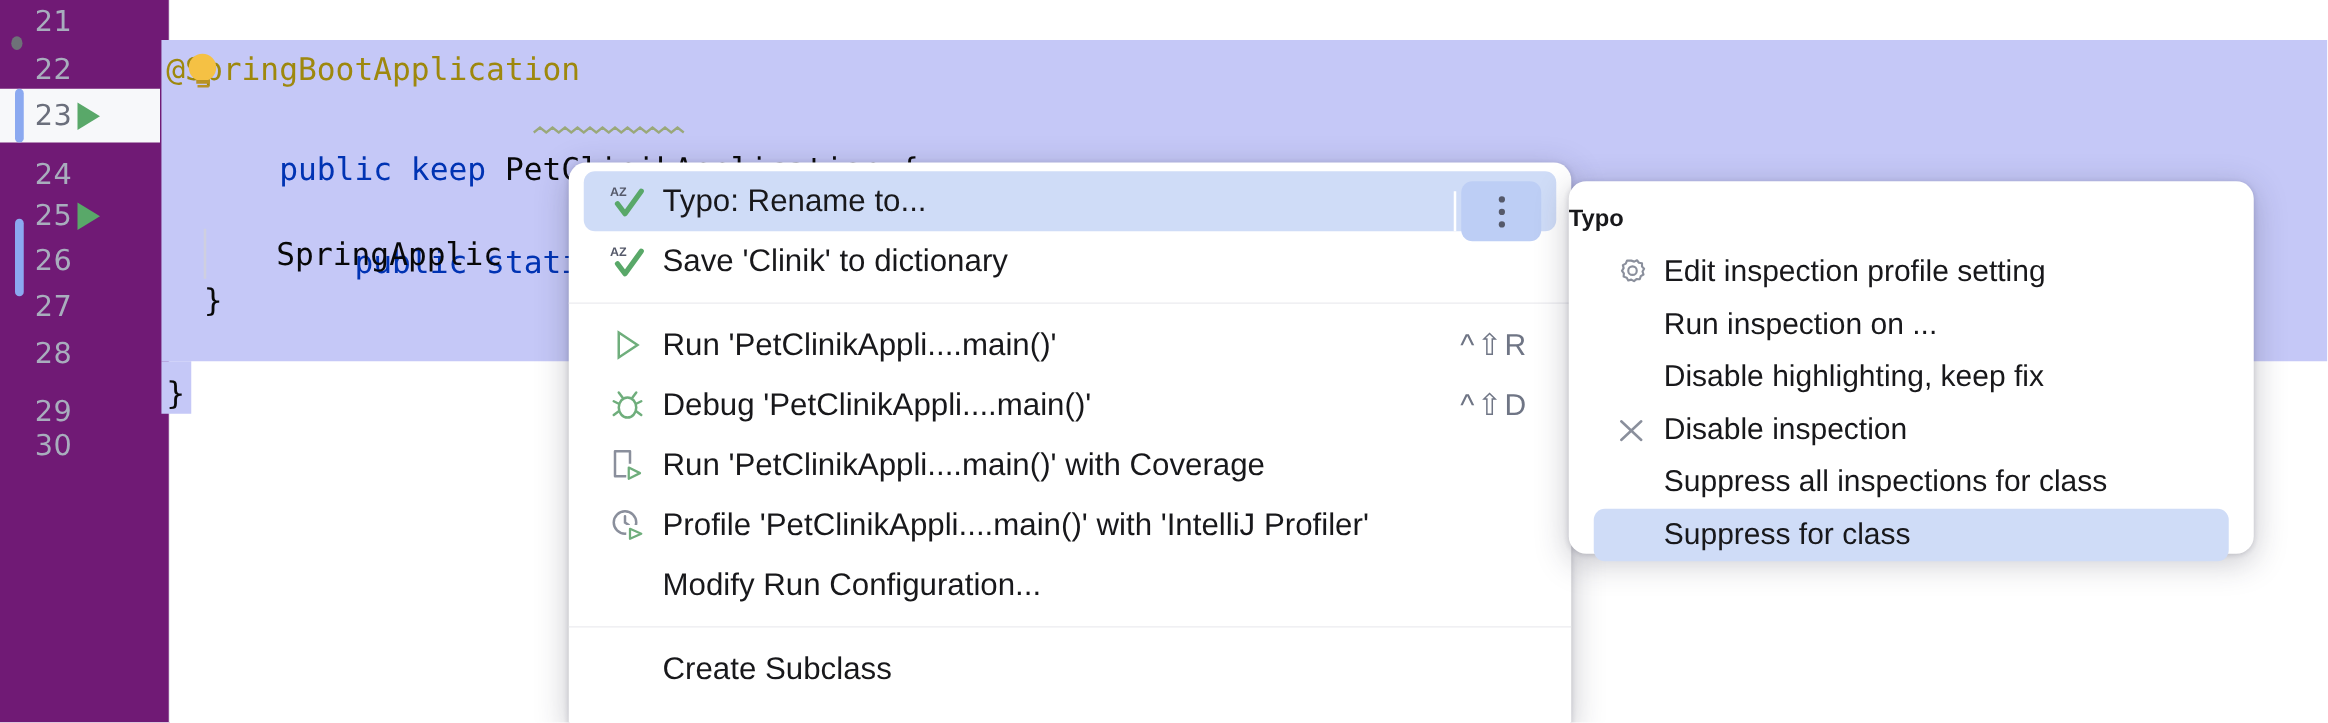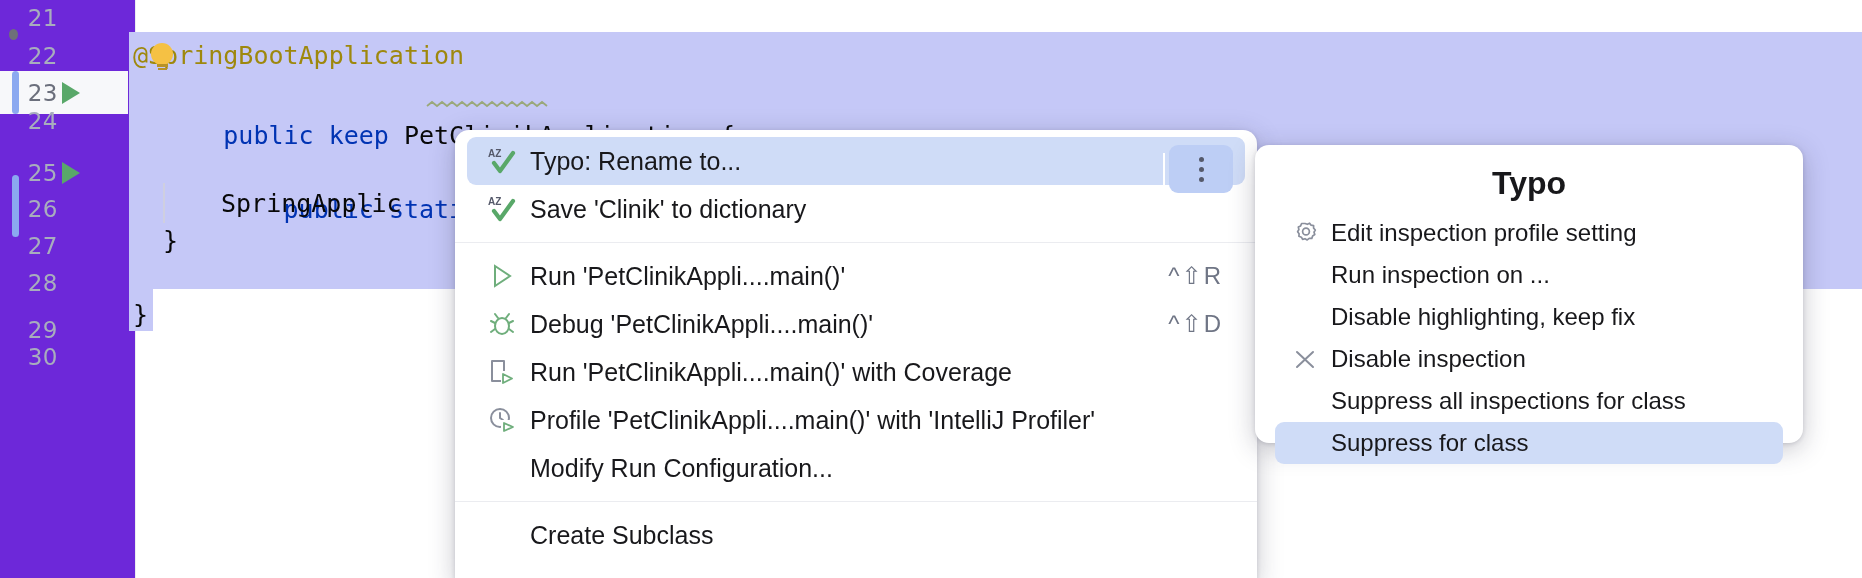--- a/index.html
+++ b/index.html
@@ -21,21 +21,21 @@
     left: 0; top: 0;
     width: 1862px; height: 578px;
     background: #ffffff;
   }
 
   
   #gutter {
     position: absolute;
     left: 0; top: 0;
     width: 136px; height: 578px;
-    background: #6d28d9;
+    background: #701a75;
     border-right: 1px solid #ebecf0;
     box-sizing: border-box;
   }
   .gutter-row {
     position: absolute;
     left: 0;
     width: 128px;
     height: 43px;
     display: flex;
     align-items: center;
@@ -211,23 +211,22 @@
     width: 2px; height: 32px;
     background: #ffffff;
   }
 
   
   #typo-popup {
     left: 1255px; top: 145px;
     width: 548px; height: 298px;
   }
   #typo-title {
-    text-align: center;
     font-family: "Liberation Sans", sans-serif;
-    font-size: 32px;
+    font-size: 19px;
     font-weight: bold;
     color: #18181b;
     padding-top: 20px;
     padding-bottom: 10px;
   }
   .sub-item {
     height: 42px;
     display: flex;
     align-items: center;
     margin: 0 20px;
@@ -262,21 +261,21 @@
     </div>
     <div class="fold-dot" style="top:29px;"></div>
     <div class="gutter-row" style="top:34px;">
       <span class="ln">22</span>
     </div>
     <div class="gutter-row current" style="top:71px;">
       <div class="change-bar" style="top:0;"></div>
       <span class="ln">23</span>
       <div class="run-marker" style="top:11px;"></div>
     </div>
-    <div class="gutter-row" style="top:99px;">
+    <div class="gutter-row" style="top:118px;">
       <span class="ln">24</span>
     </div>
     <div class="gutter-row" style="top:151px;">
       <span class="ln">25</span>
       <div class="run-marker" style="top:11px;"></div>
     </div>
     <div class="change-bar tall" style="top:175px;"></div>
     <div class="gutter-row" style="top:187px;">
       <span class="ln">26</span>
     </div>

